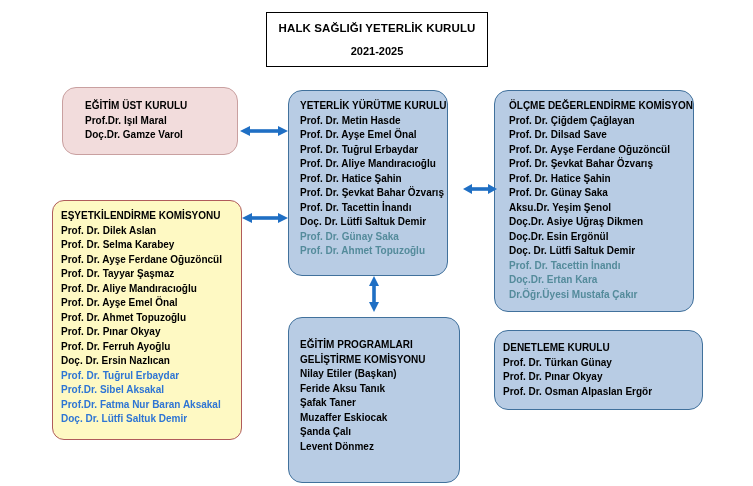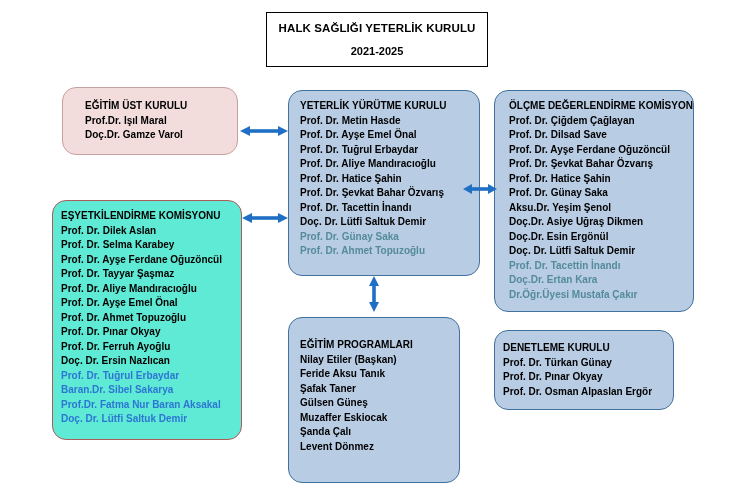--- a/index.html
+++ b/index.html
@@ -60,22 +60,23 @@
   }
   .node.blue {
     background: #B8CCE4;
     border-color: #41719C;
   }
   .node.pink-light {
     background: #F2DCDC;
     border-color: #C9A0A0;
   }
   .node.pink-dark {
-    background: #5eead4;
+    background: #fef9c3;
     border-color: #B05B5B;
+    border-radius: 12px;
   }
   .node-inner {
     padding-left: 14px;
     padding-right: 6px;
   }
   .hdr {
     font-size: 10px;
     font-weight: bold;
     color: #000000;
     line-height: 14.5px;
@@ -114,21 +115,21 @@
   </div>
 
   <div class="node pink-light vcenter" style="left:62px; top:87px; width:176px; height:68px;">
     <div class="node-inner" style="padding-left:22px;">
       <div class="hdr">EĞİTİM ÜST KURULU</div>
       <div class="nm">Prof.Dr. Işıl Maral</div>
       <div class="nm">Doç.Dr. Gamze Varol</div>
     </div>
   </div>
 
-  <div class="node blue" style="left:288px; top:90px; width:192px; height:186px;">
+  <div class="node blue" style="left:288px; top:90px; width:160px; height:186px;">
     <div class="node-inner" style="padding-left:11px;">
       <div class="hdr">YETERLİK YÜRÜTME KURULU</div>
       <div class="nm">Prof. Dr. Metin Hasde</div>
       <div class="nm">Prof. Dr. Ayşe Emel Önal</div>
       <div class="nm">Prof. Dr. Tuğrul Erbaydar</div>
       <div class="nm">Prof. Dr. Aliye Mandıracıoğlu</div>
       <div class="nm">Prof. Dr. Hatice Şahin</div>
       <div class="nm">Prof. Dr. Şevkat Bahar Özvarış</div>
       <div class="nm">Prof. Dr. Tacettin İnandı</div>
       <div class="nm">Doç. Dr. Lütfi Saltuk Demir</div>
@@ -163,40 +164,40 @@
       <div class="nm">Prof. Dr. Selma Karabey</div>
       <div class="nm">Prof. Dr. Ayşe Ferdane Oğuzöncül</div>
       <div class="nm">Prof. Dr. Tayyar Şaşmaz</div>
       <div class="nm">Prof. Dr. Aliye Mandıracıoğlu</div>
       <div class="nm">Prof. Dr. Ayşe Emel Önal</div>
       <div class="nm">Prof. Dr. Ahmet Topuzoğlu</div>
       <div class="nm">Prof. Dr. Pınar Okyay</div>
       <div class="nm">Prof. Dr. Ferruh Ayoğlu</div>
       <div class="nm">Doç. Dr. Ersin Nazlıcan</div>
       <div class="nm blue">Prof. Dr. Tuğrul Erbaydar</div>
-      <div class="nm blue">Baran.Dr. Sibel Sakarya</div>
+      <div class="nm blue">Prof.Dr. Sibel Aksakal</div>
       <div class="nm blue">Prof.Dr. Fatma Nur Baran Aksakal</div>
       <div class="nm blue">Doç. Dr. Lütfi Saltuk Demir</div>
     </div>
   </div>
 
   <div class="node blue" style="left:288px; top:317px; width:172px; height:166px;">
     <div class="node-inner" style="padding-left:11px; padding-top:12px;">
       <div class="hdr">EĞİTİM PROGRAMLARI</div>
+      <div class="hdr">GELİŞTİRME KOMİSYONU</div>
       <div class="nm">Nilay Etiler (Başkan)</div>
       <div class="nm">Feride Aksu Tanık</div>
       <div class="nm">Şafak Taner</div>
-      <div class="nm">Gülsen Güneş</div>
       <div class="nm">Muzaffer Eskiocak</div>
       <div class="nm">Şanda Çalı</div>
       <div class="nm">Levent Dönmez</div>
     </div>
   </div>
 
-  <div class="node blue vcenter" style="left:494px; top:330px; width:180px; height:80px;">
+  <div class="node blue vcenter" style="left:494px; top:330px; width:209px; height:80px;">
     <div class="node-inner" style="padding-left:8px;">
       <div class="hdr">DENETLEME KURULU</div>
       <div class="nm">Prof. Dr. Türkan Günay</div>
       <div class="nm">Prof. Dr. Pınar Okyay</div>
       <div class="nm">Prof. Dr. Osman Alpaslan Ergör</div>
     </div>
   </div>
 
   <svg class="arrow" style="left:238px; top:120px;" width="52" height="22">
     <line x1="10" y1="11" x2="42" y2="11" stroke="#1F6FC4" stroke-width="3.6"></line>

